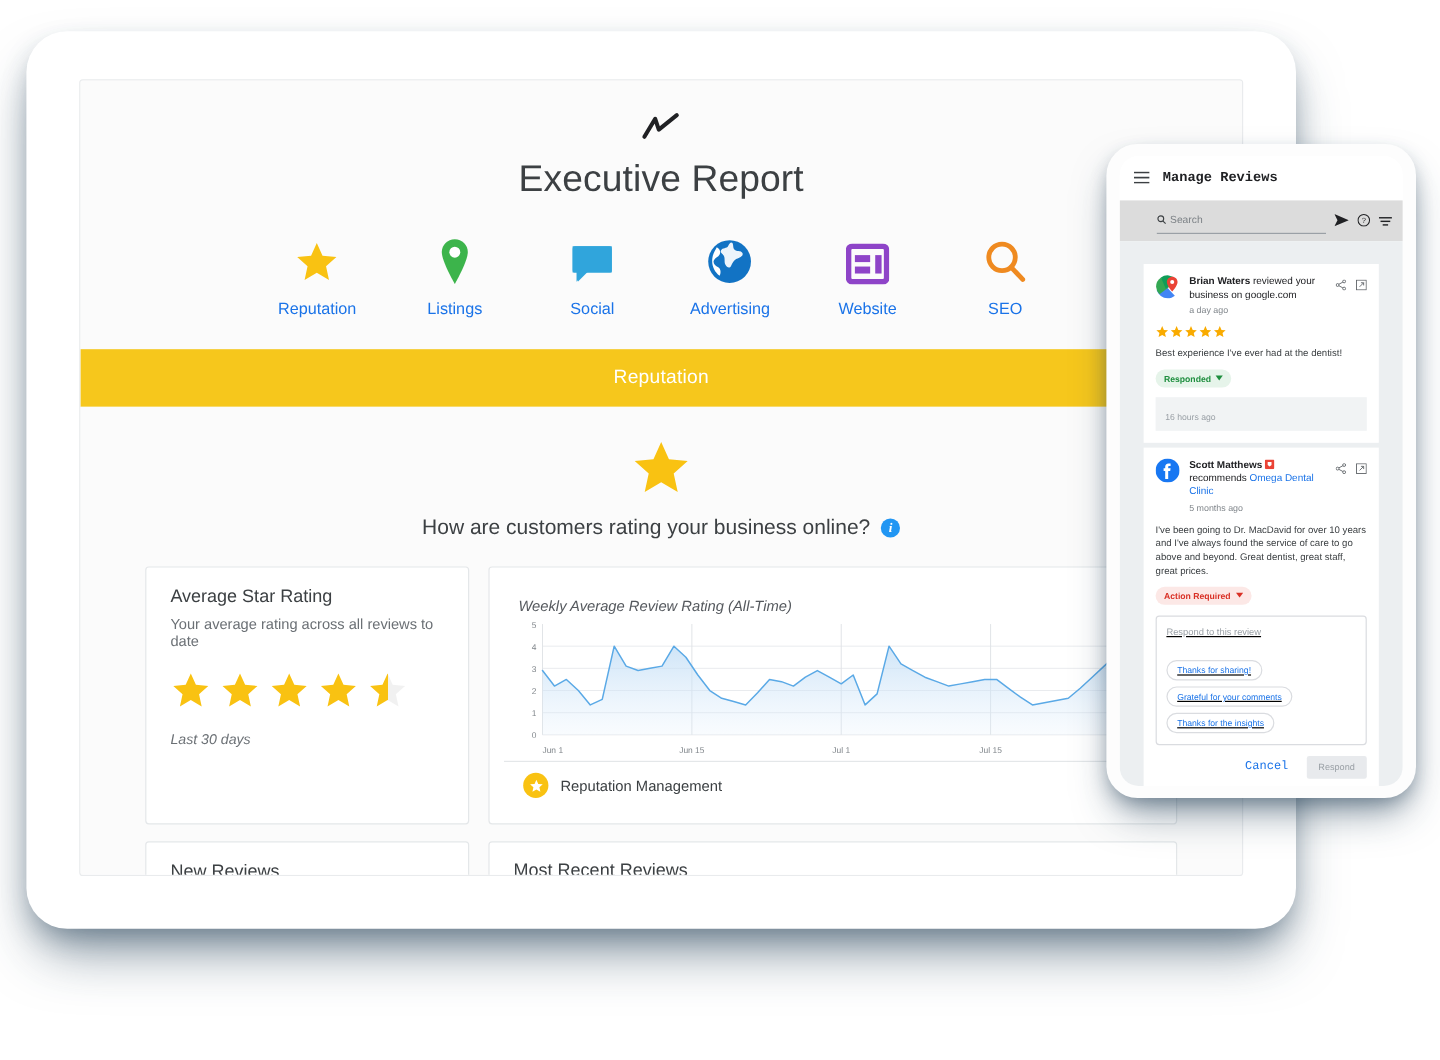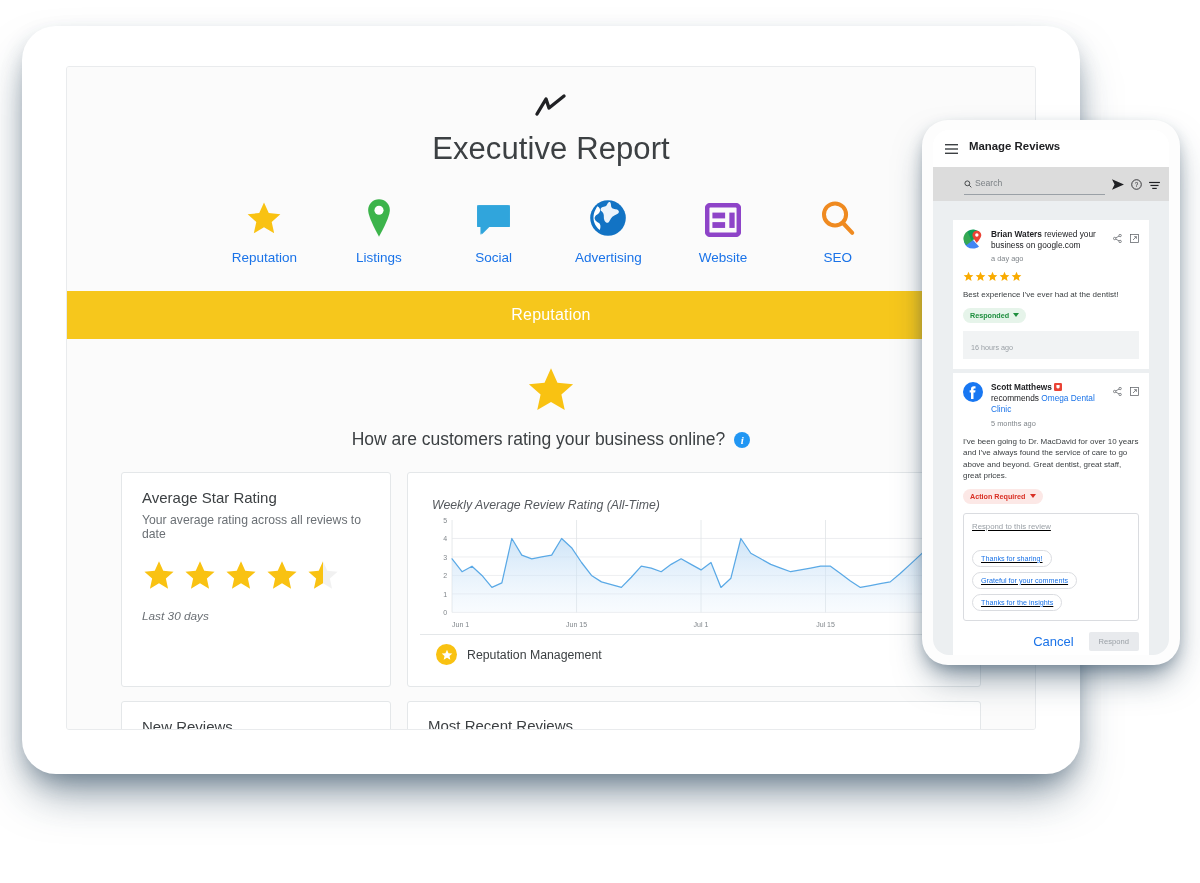--- a/index.html
+++ b/index.html
@@ -130,22 +130,22 @@
     box-shadow: 0 18px 34px -8px rgba(30,58,82,0.55),
                 0 6px 16px -4px rgba(30,58,82,0.4);
     overflow:hidden;
   }
   .ph-screen {
     position:absolute; left:11px; top:10px; right:11px; bottom:10px;
     background:#fff; border-radius:16px; overflow:hidden;
     display:flex; flex-direction:column;
   }
   .ph-top {
-    display:flex; align-items:flex-start; gap:11px;
-    padding:10px 12px 9px; background:#fff;
+    display:flex; align-items:center; gap:11px;
+    padding:10px 12px 9px; background:#fff;font-family:Liberation Mono, monospace;
   }
   .ph-top-title { font-size:11.4px; font-weight:bold; color:#202124; }
   .ph-search {
     background:#dcdcdc; padding:7px 9px 6px;
     display:flex; align-items:center; gap:7px;
   }
   .ph-search-field {
     flex:1; display:flex; align-items:center; gap:3px;
     border-bottom:1px solid #9aa0a6; padding:0 0 2px; margin-left:22px;
   }
@@ -180,21 +180,21 @@
     margin-top:9px; padding:8px 8px 9px; min-height:62px;text-decoration:underline;
   }
   .ph-box-ph { font-size:7.8px; color:#9aa0a6; }
   .sugs { display:flex; flex-wrap:wrap; gap:5px; margin-top:19px; }
   .sug {
     border:1px solid #dadce0; border-radius:11px;
     padding:3px 8px; font-size:7.2px; color:#1a73e8;
   }
   .ph-btns { display:flex; justify-content:flex-end; align-items:center;
              gap:9px; margin-top:9px; }
-  .btn-cancel { font-size:13px; color:#1a73e8; padding:4px 6px; }
+  .btn-cancel { font-size:10px; color:#1a73e8; padding:4px 6px;font-family:Liberation Mono, monospace; }
   .btn-respond { font-size:7.6px; color:#9aa0a6; background:#e8eaed;
                  padding:5px 10px; border-radius:2px; }
 </style>
 </head>
 <body>
 
 <div class="stage">
 
   <div class="device-frame">
     <div class="report">

